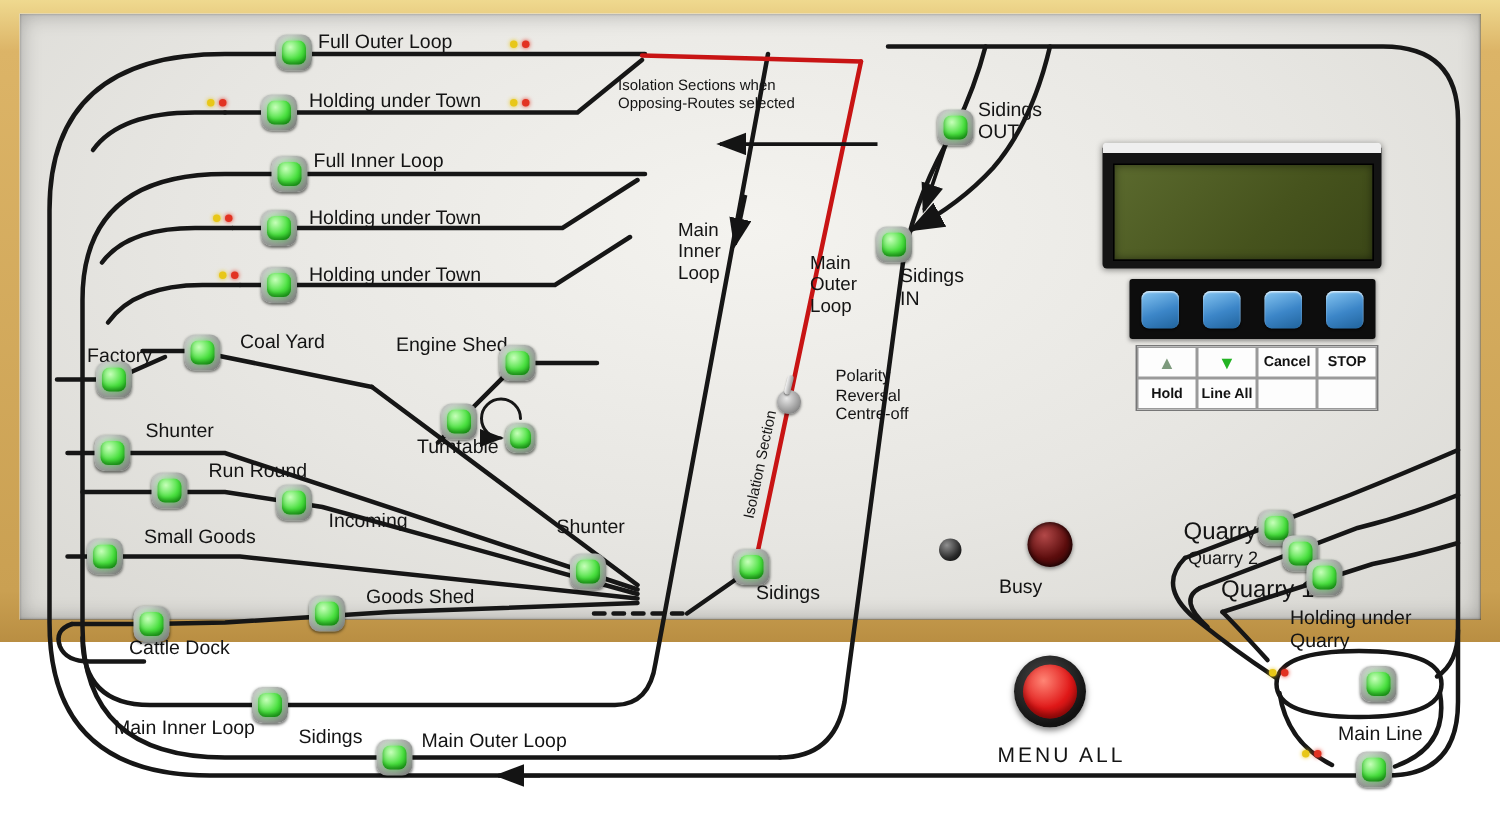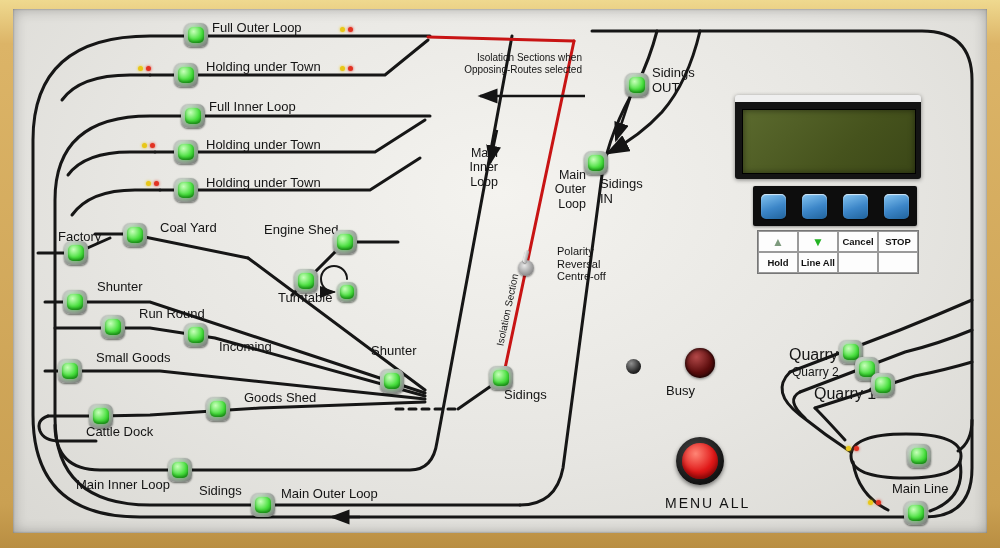--- a/index.html
+++ b/index.html
@@ -1,26 +1,26 @@
 <!DOCTYPE html>
 <html><head>
 <meta charset="utf-8">
 <style>
   html,body{margin:0;padding:0}
   body{width:1000px;height:548px;overflow:hidden;font-family:"Liberation Sans",sans-serif}
-  .frame{position:relative;width:1000px;height:548px;box-sizing:border-box;
+  .frame{position:relative;width:1000px;height:428px;box-sizing:border-box;
          background:linear-gradient(180deg,#efd98f 0%,#dcb467 8%,#caa052 92%,#b98e42 100%)}
   .panel{position:absolute;left:13px;top:9px;right:13px;bottom:15px;
          background:radial-gradient(ellipse at 50% 35%,#f4f3ef 0%,#e7e6e2 55%,#d9d8d3 100%);
          box-shadow:inset 0 0 14px rgba(0,0,0,.28), inset 0 0 2px rgba(0,0,0,.4)}
   svg.tracks{position:absolute;left:0;top:0;width:1000px;height:548px}
   .lbl{position:absolute;font-size:13px;line-height:1.15;color:#141414;white-space:pre-line}
   .sm{font-size:10px}
   .md{font-size:11px}
-  .ctr{text-align:right}
+  .ctr{text-align:left}
   .pbtn{position:absolute;width:24px;height:24px;margin:-12px 0 0 -12px;border-radius:7px;
         background:radial-gradient(circle at 35% 30%,#ececec,#a8a8a8 55%,#6e6e6e);
         box-shadow:0 1px 2px rgba(0,0,0,.55)}
   .pbtn::after{content:"";position:absolute;inset:4px;border-radius:5px;
         background:radial-gradient(circle at 35% 28%,#c7ffba,#49e03f 55%,#17a315);
         box-shadow:inset 0 -2px 3px rgba(0,70,0,.45),0 0 5px rgba(50,220,50,.65)}
   .pbtn.small{width:20px;height:20px;margin:-10px 0 0 -10px}
   .pbtn.small::after{inset:3px}
   .ledpair{position:absolute;display:flex;gap:3px}
   .led{width:5px;height:5px;border-radius:50%}
@@ -151,20 +151,22 @@
 Opposing-Routes selected</div>
   <div class="lbl md" style="left:557px;top:245px">Polarity
 Reversal
 Centre-off</div>
   <div class="lbl sm rot" style="left:500px;top:340px">Isolation Section</div>
   <div class="lbl" style="left:666px;top:384px">Busy</div>
   <div class="lbl stoplbl" style="left:665px;top:495px">MENU  ALL</div>
   <div class="lbl" style="left:789px;top:346px;font-size:16px">Quarry 3</div>
   <div class="lbl" style="left:792px;top:366px;font-size:12px">Quarry 2</div>
   <div class="lbl" style="left:814px;top:385px;font-size:16px">Quarry 1</div>
+  <div class="lbl ctr" style="left:860px;top:405px;width:110px">Holding under
+Quarry</div>
   <div class="lbl" style="left:892px;top:482px">Main Line</div>
 
   <div class="pbtn" style="left:196px;top:35px"></div>
   <div class="pbtn" style="left:186px;top:75px"></div>
   <div class="pbtn" style="left:193px;top:116px"></div>
   <div class="pbtn" style="left:186px;top:152px"></div>
   <div class="pbtn" style="left:186px;top:190px"></div>
   <div class="pbtn" style="left:135px;top:235px"></div>
   <div class="pbtn" style="left:76px;top:253px"></div>
   <div class="pbtn" style="left:345px;top:242px"></div>

